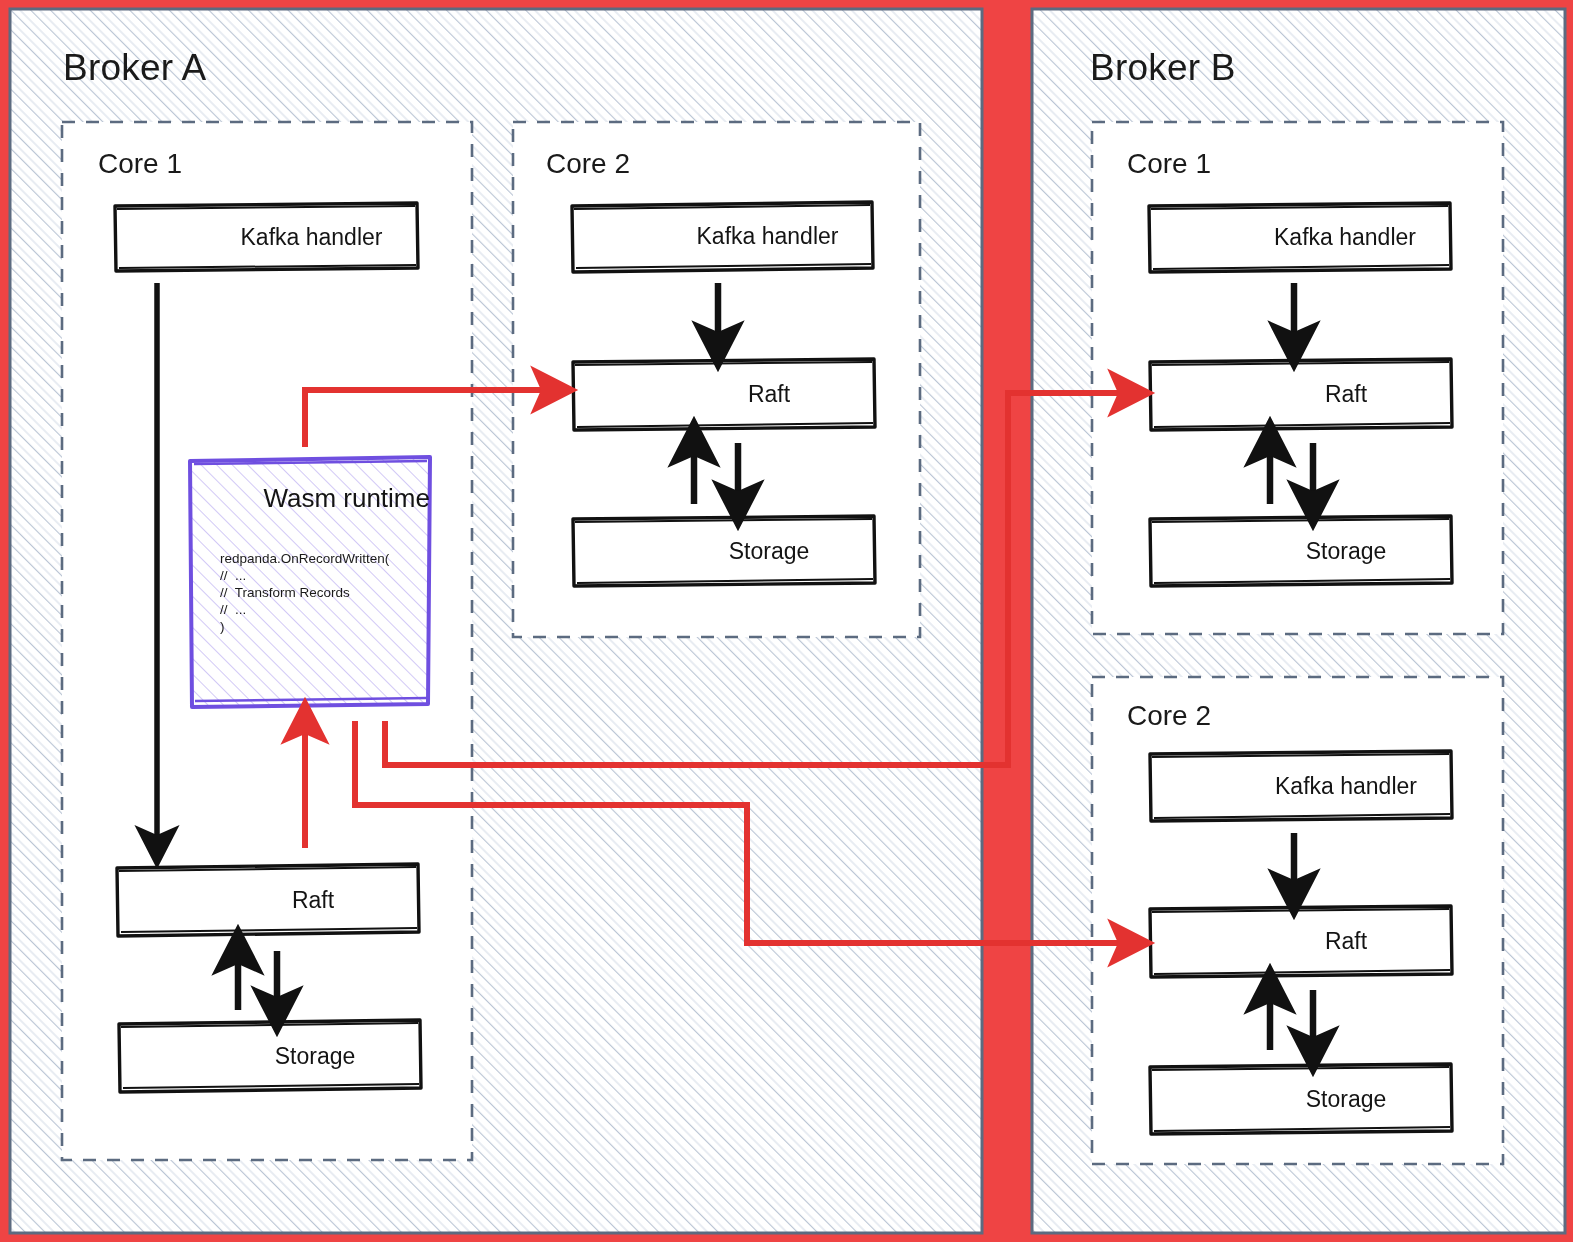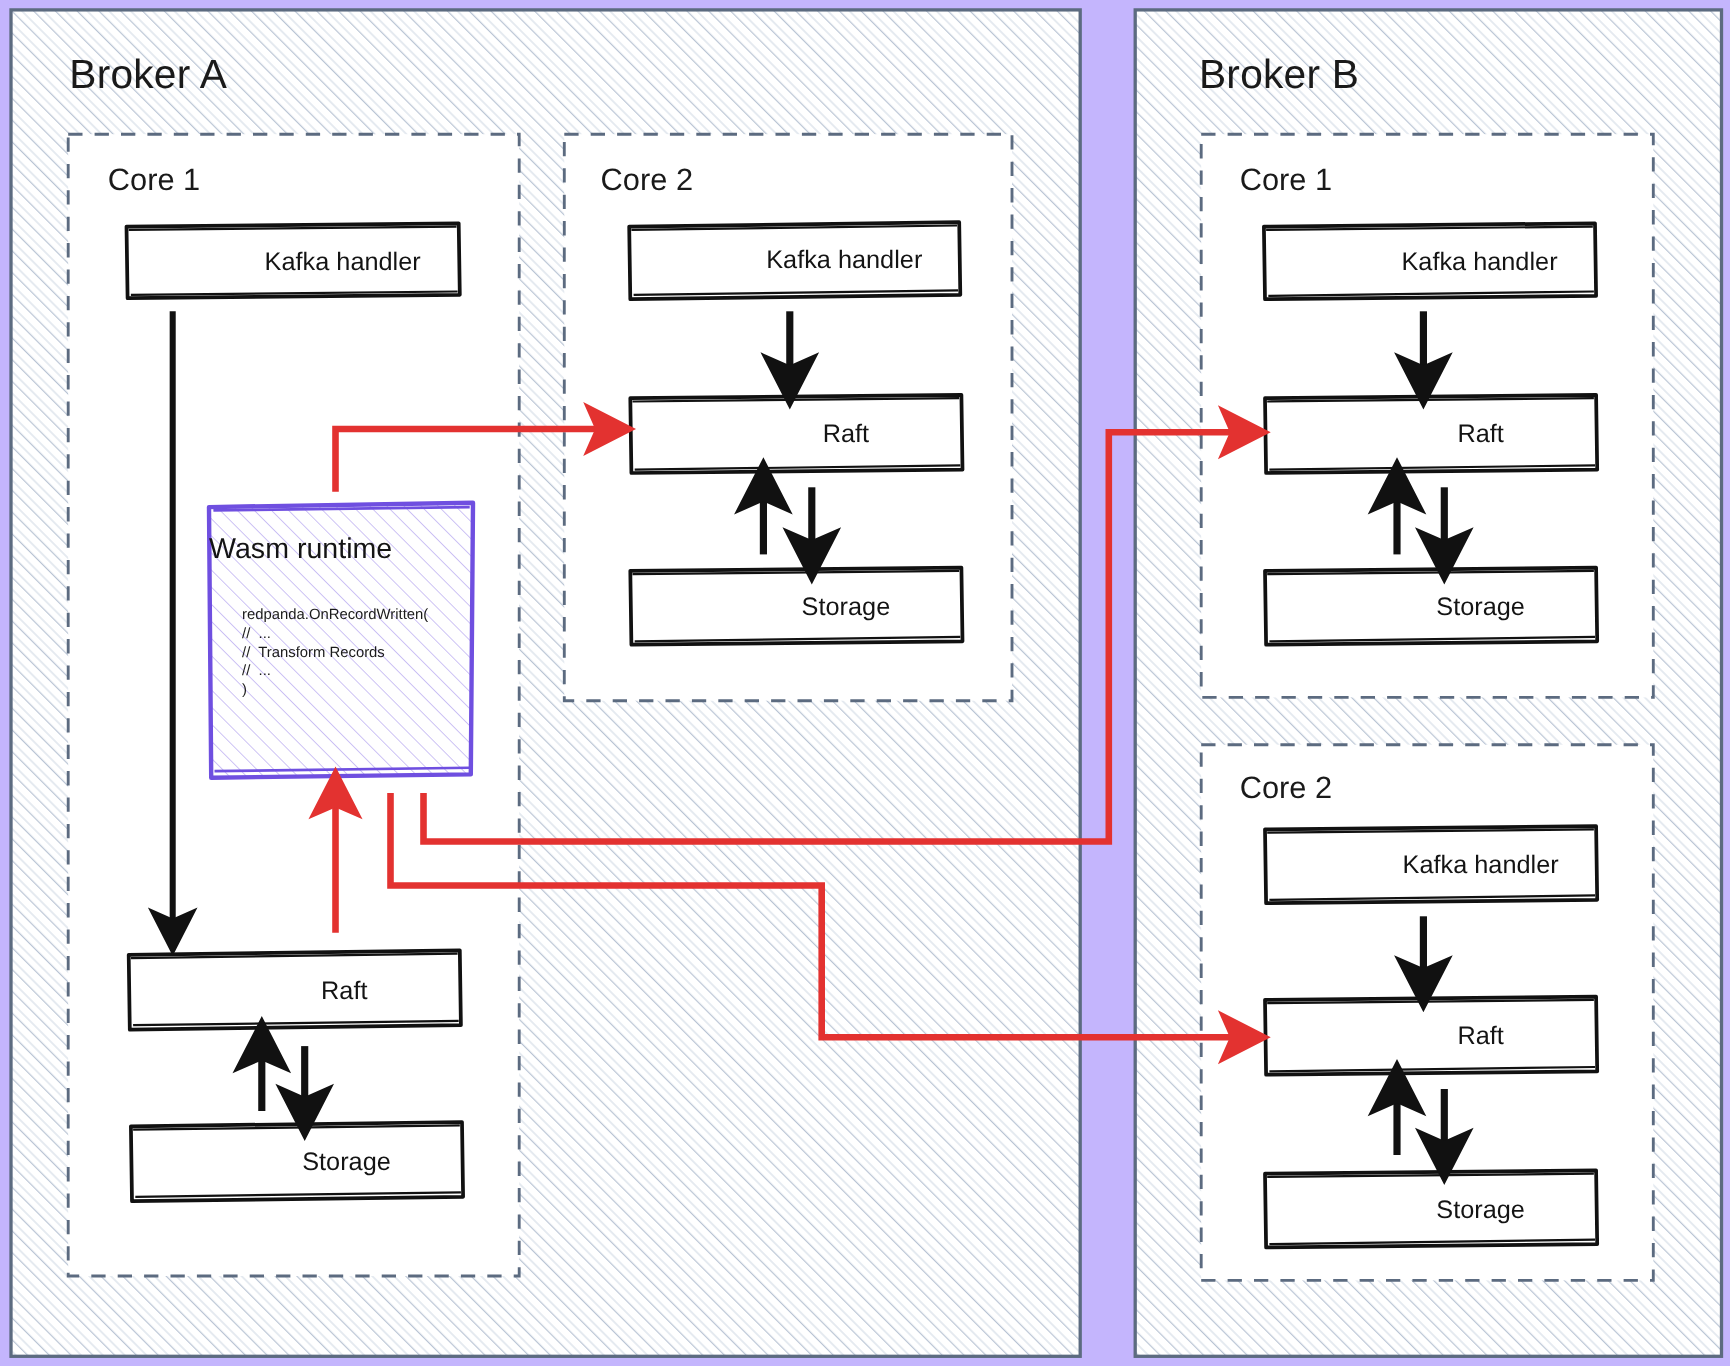--- a/index.html
+++ b/index.html
@@ -5,21 +5,21 @@
   html,body{margin:0;padding:0;background:#ffffff;}
   body{
     font-family:"Liberation Sans", sans-serif;
     -webkit-font-smoothing:antialiased;
   }
   #stage{
     position:relative;
     width:1573px;
     height:1242px;
     overflow:hidden;
-    background:#c4b5fd;
+    background:#ef4444;
   }
   #vec{position:absolute;left:0;top:0;width:1573px;height:1242px;}
 
   
   .lbl{
     position:absolute;
     color:#1a1a1a;
     white-space:nowrap;
     pointer-events:none;
   }
@@ -36,21 +36,21 @@
     align-items:center;
     justify-content:center;
     font-size:23px;
     color:#141414;
     margin-left:45px;
   }
   .wasm-title{
     position:absolute;
     font-size:26px;
     color:#141414;
-    text-align:left;
+    text-align:right;
     width:100%;
     left:0;
   }
   .code{
     position:absolute;
     font-family:Liberation Sans, sans-serif;
     font-size:13.5px;
     line-height:17px;
     color:#1a1a1a;
     white-space:pre;

